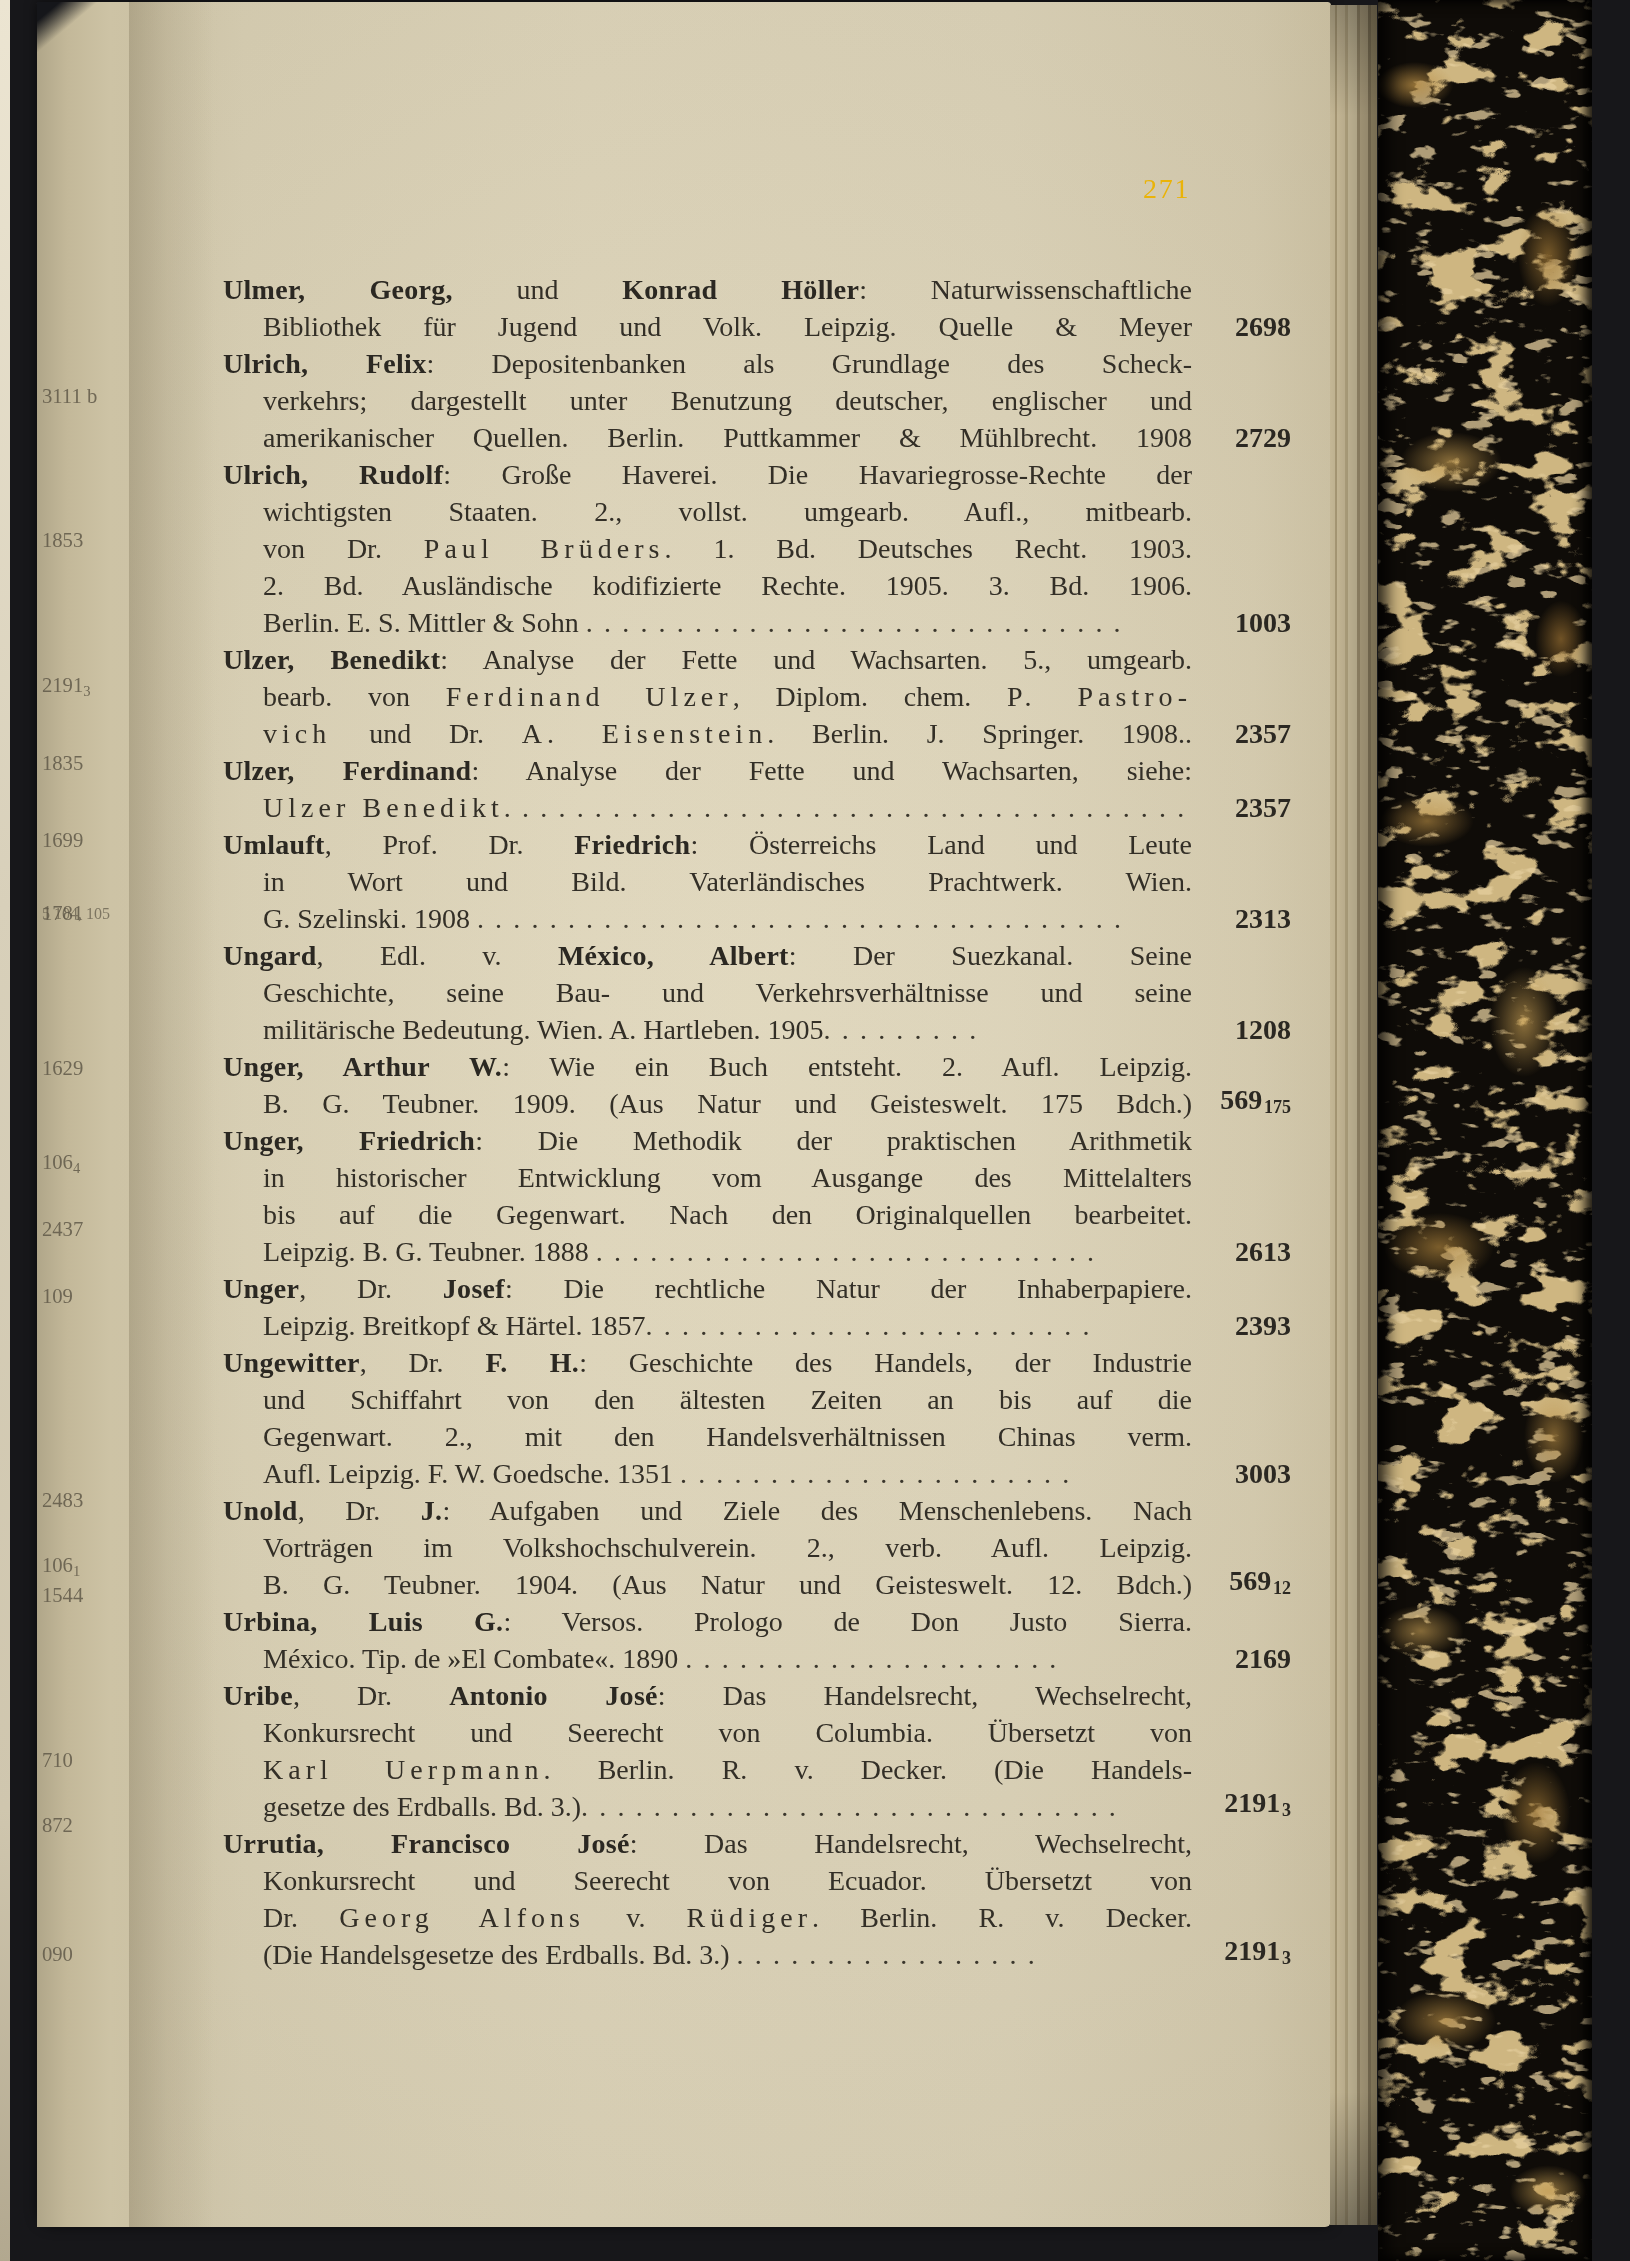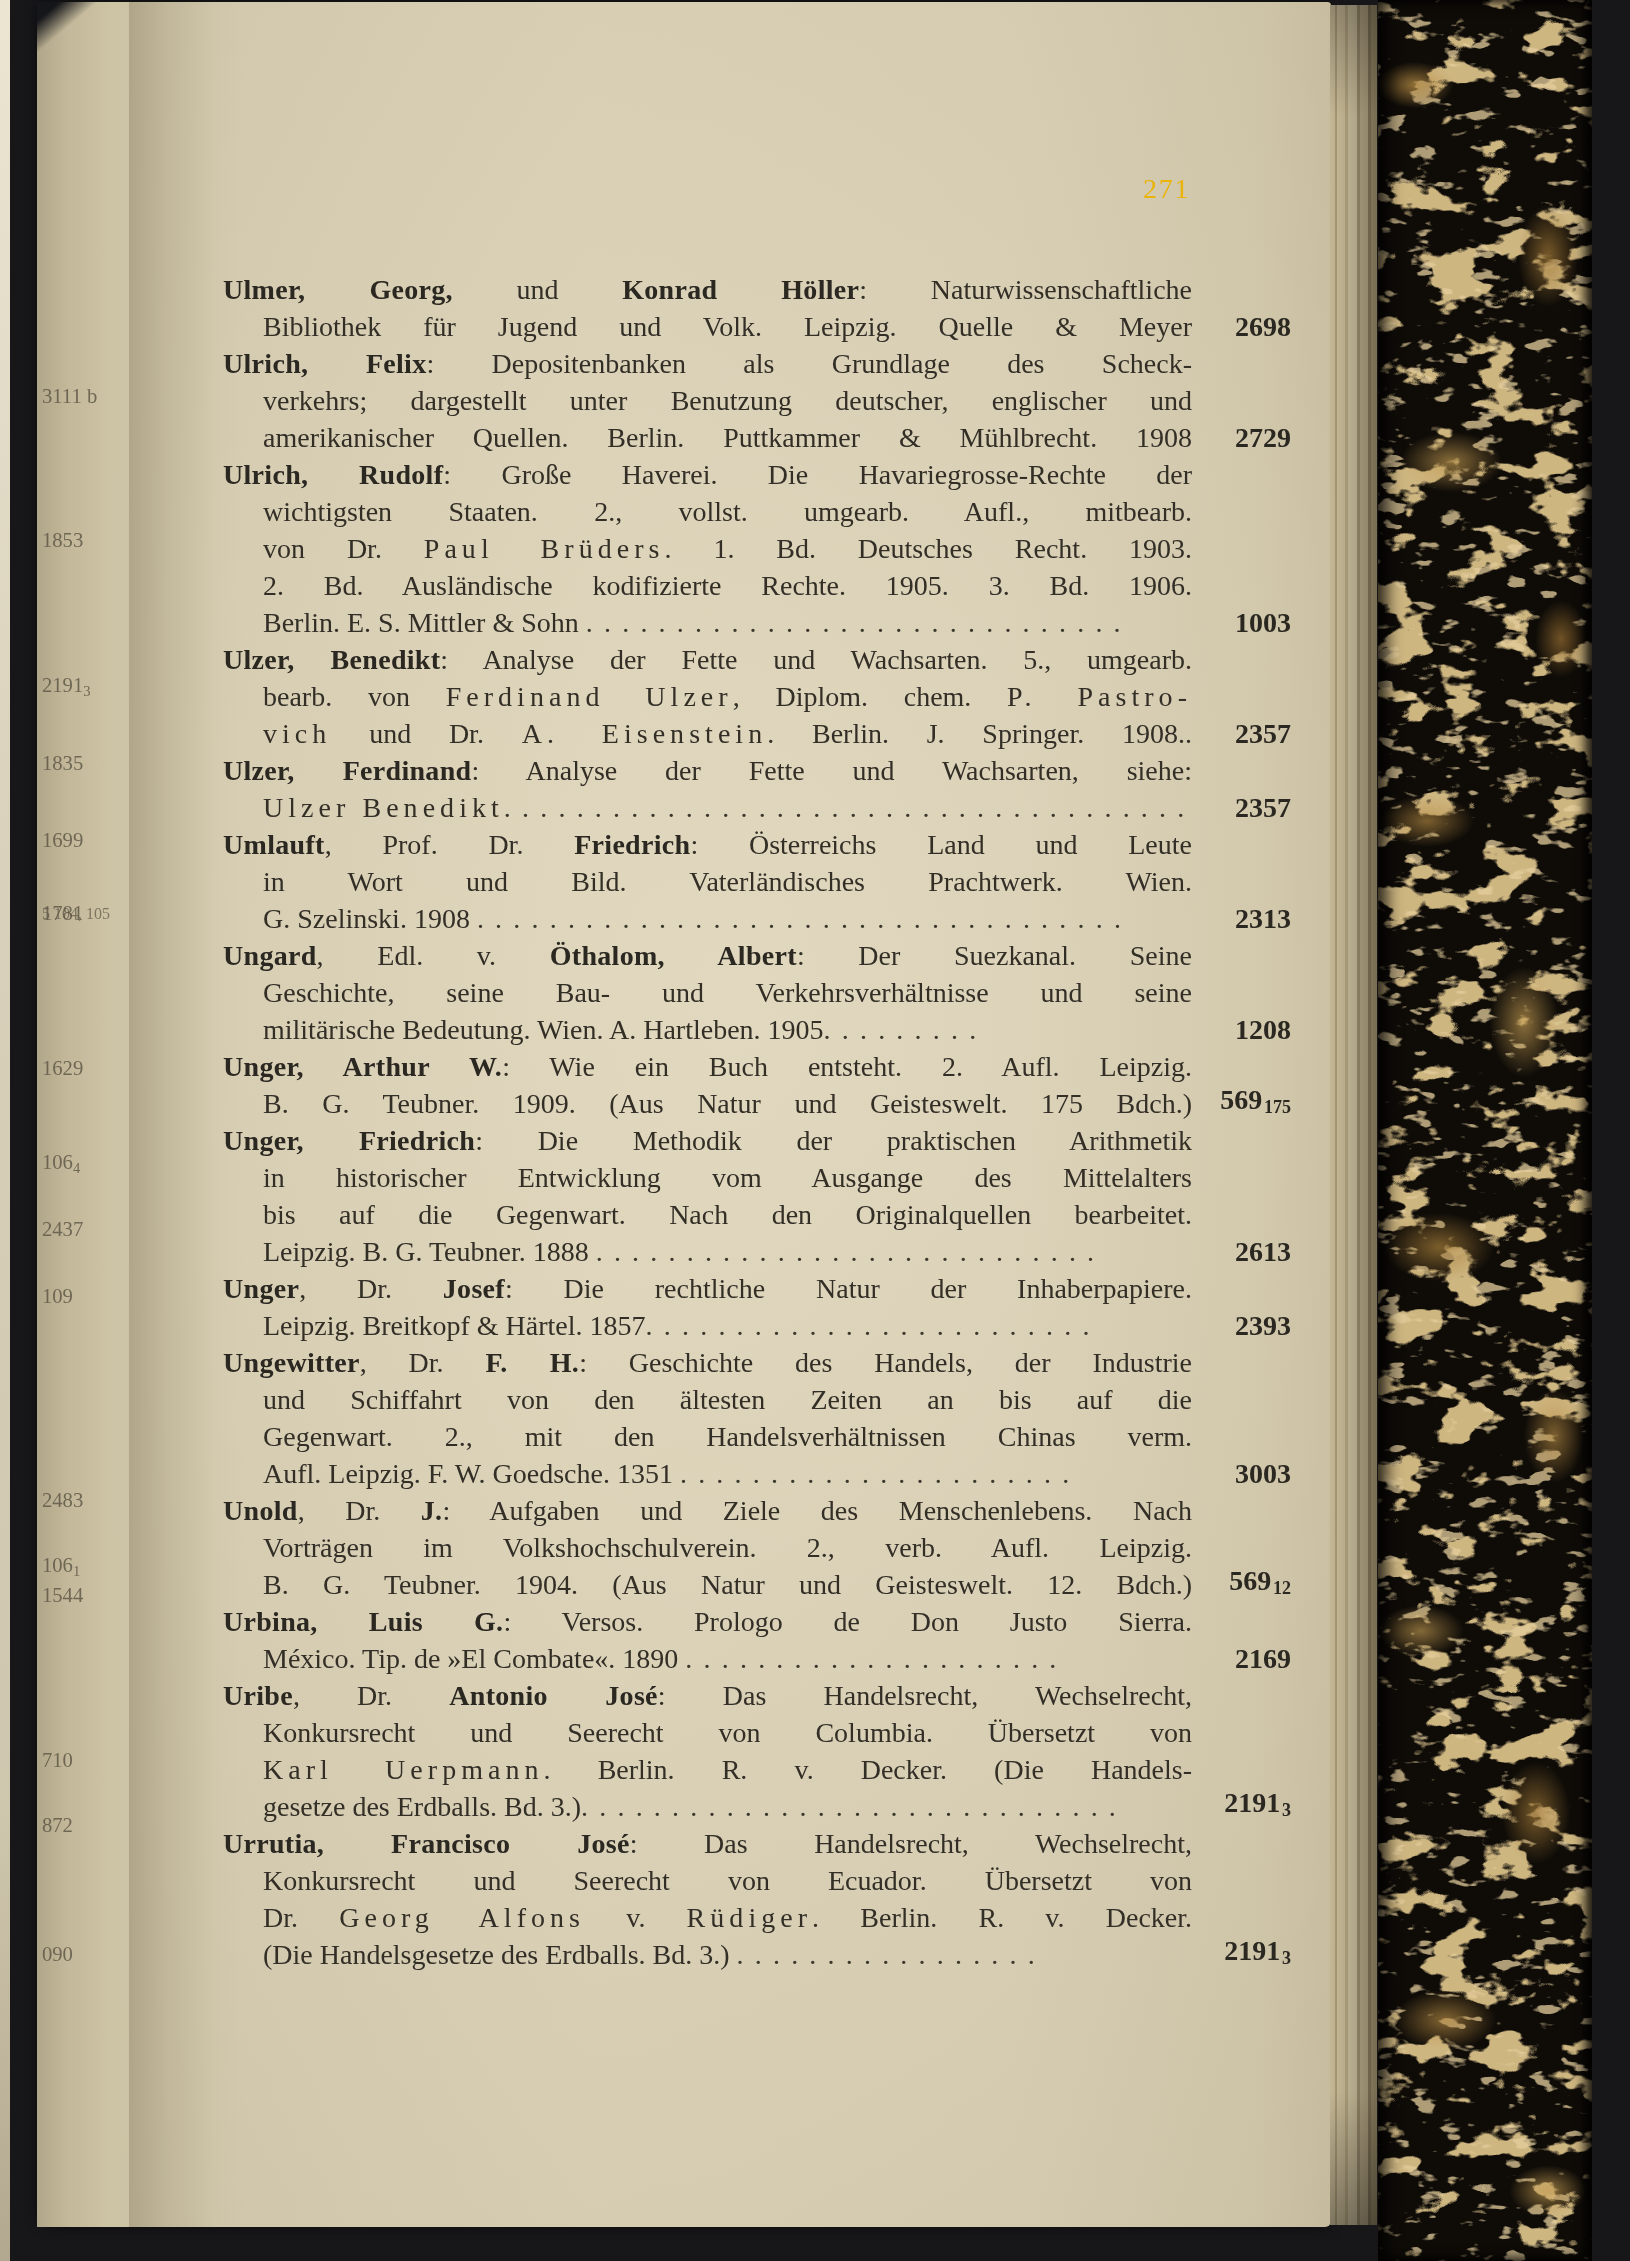--- a/index.html
+++ b/index.html
@@ -164,21 +164,21 @@
         <div class="line last"><span class="seg-sp">Ulzer Benedikt</span><span class="seg-dots">........................................</span></div>
         <span class="num">2357</span>
       </div>
       <div class="entry">
         <div class="line first fill"><span class="seg-b">Umlauft</span><span class="seg-r">, Prof. Dr. </span><span class="seg-b">Friedrich</span><span class="seg-r">: Österreichs Land und Leute</span></div>
         <div class="line fill"><span class="seg-r">in Wort und Bild. Vaterländisches Prachtwerk. Wien.</span></div>
         <div class="line last"><span class="seg-r">G. Szelinski. 1908 </span><span class="seg-dots">....................................</span></div>
         <span class="num">2313</span>
       </div>
       <div class="entry">
-        <div class="line first fill"><span class="seg-b">Ungard</span><span class="seg-r">, Edl. v. </span><span class="seg-b">Öthalom, Albert</span><span class="seg-r">: Der Suezkanal. Seine</span></div>
+        <div class="line first fill"><span class="seg-b">Ungard</span><span class="seg-r">, Edl. v. </span><span class="seg-b">México, Albert</span><span class="seg-r">: Der Suezkanal. Seine</span></div>
         <div class="line fill"><span class="seg-r">Geschichte, seine Bau- und Verkehrsverhältnisse und seine</span></div>
         <div class="line last"><span class="seg-r">militärische Bedeutung. Wien. A. Hartleben. 1905</span><span class="seg-dots">.........</span></div>
         <span class="num">1208</span>
       </div>
       <div class="entry">
         <div class="line first fill"><span class="seg-b">Unger, Arthur W.</span><span class="seg-r">: Wie ein Buch entsteht. 2. Aufl. Leipzig.</span></div>
         <div class="line last fill"><span class="seg-r">B. G. Teubner. 1909. (Aus Natur und Geisteswelt. 175 Bdch.)</span></div>
         <span class="num">569<span class="num-sub">175</span></span>
       </div>
       <div class="entry">

